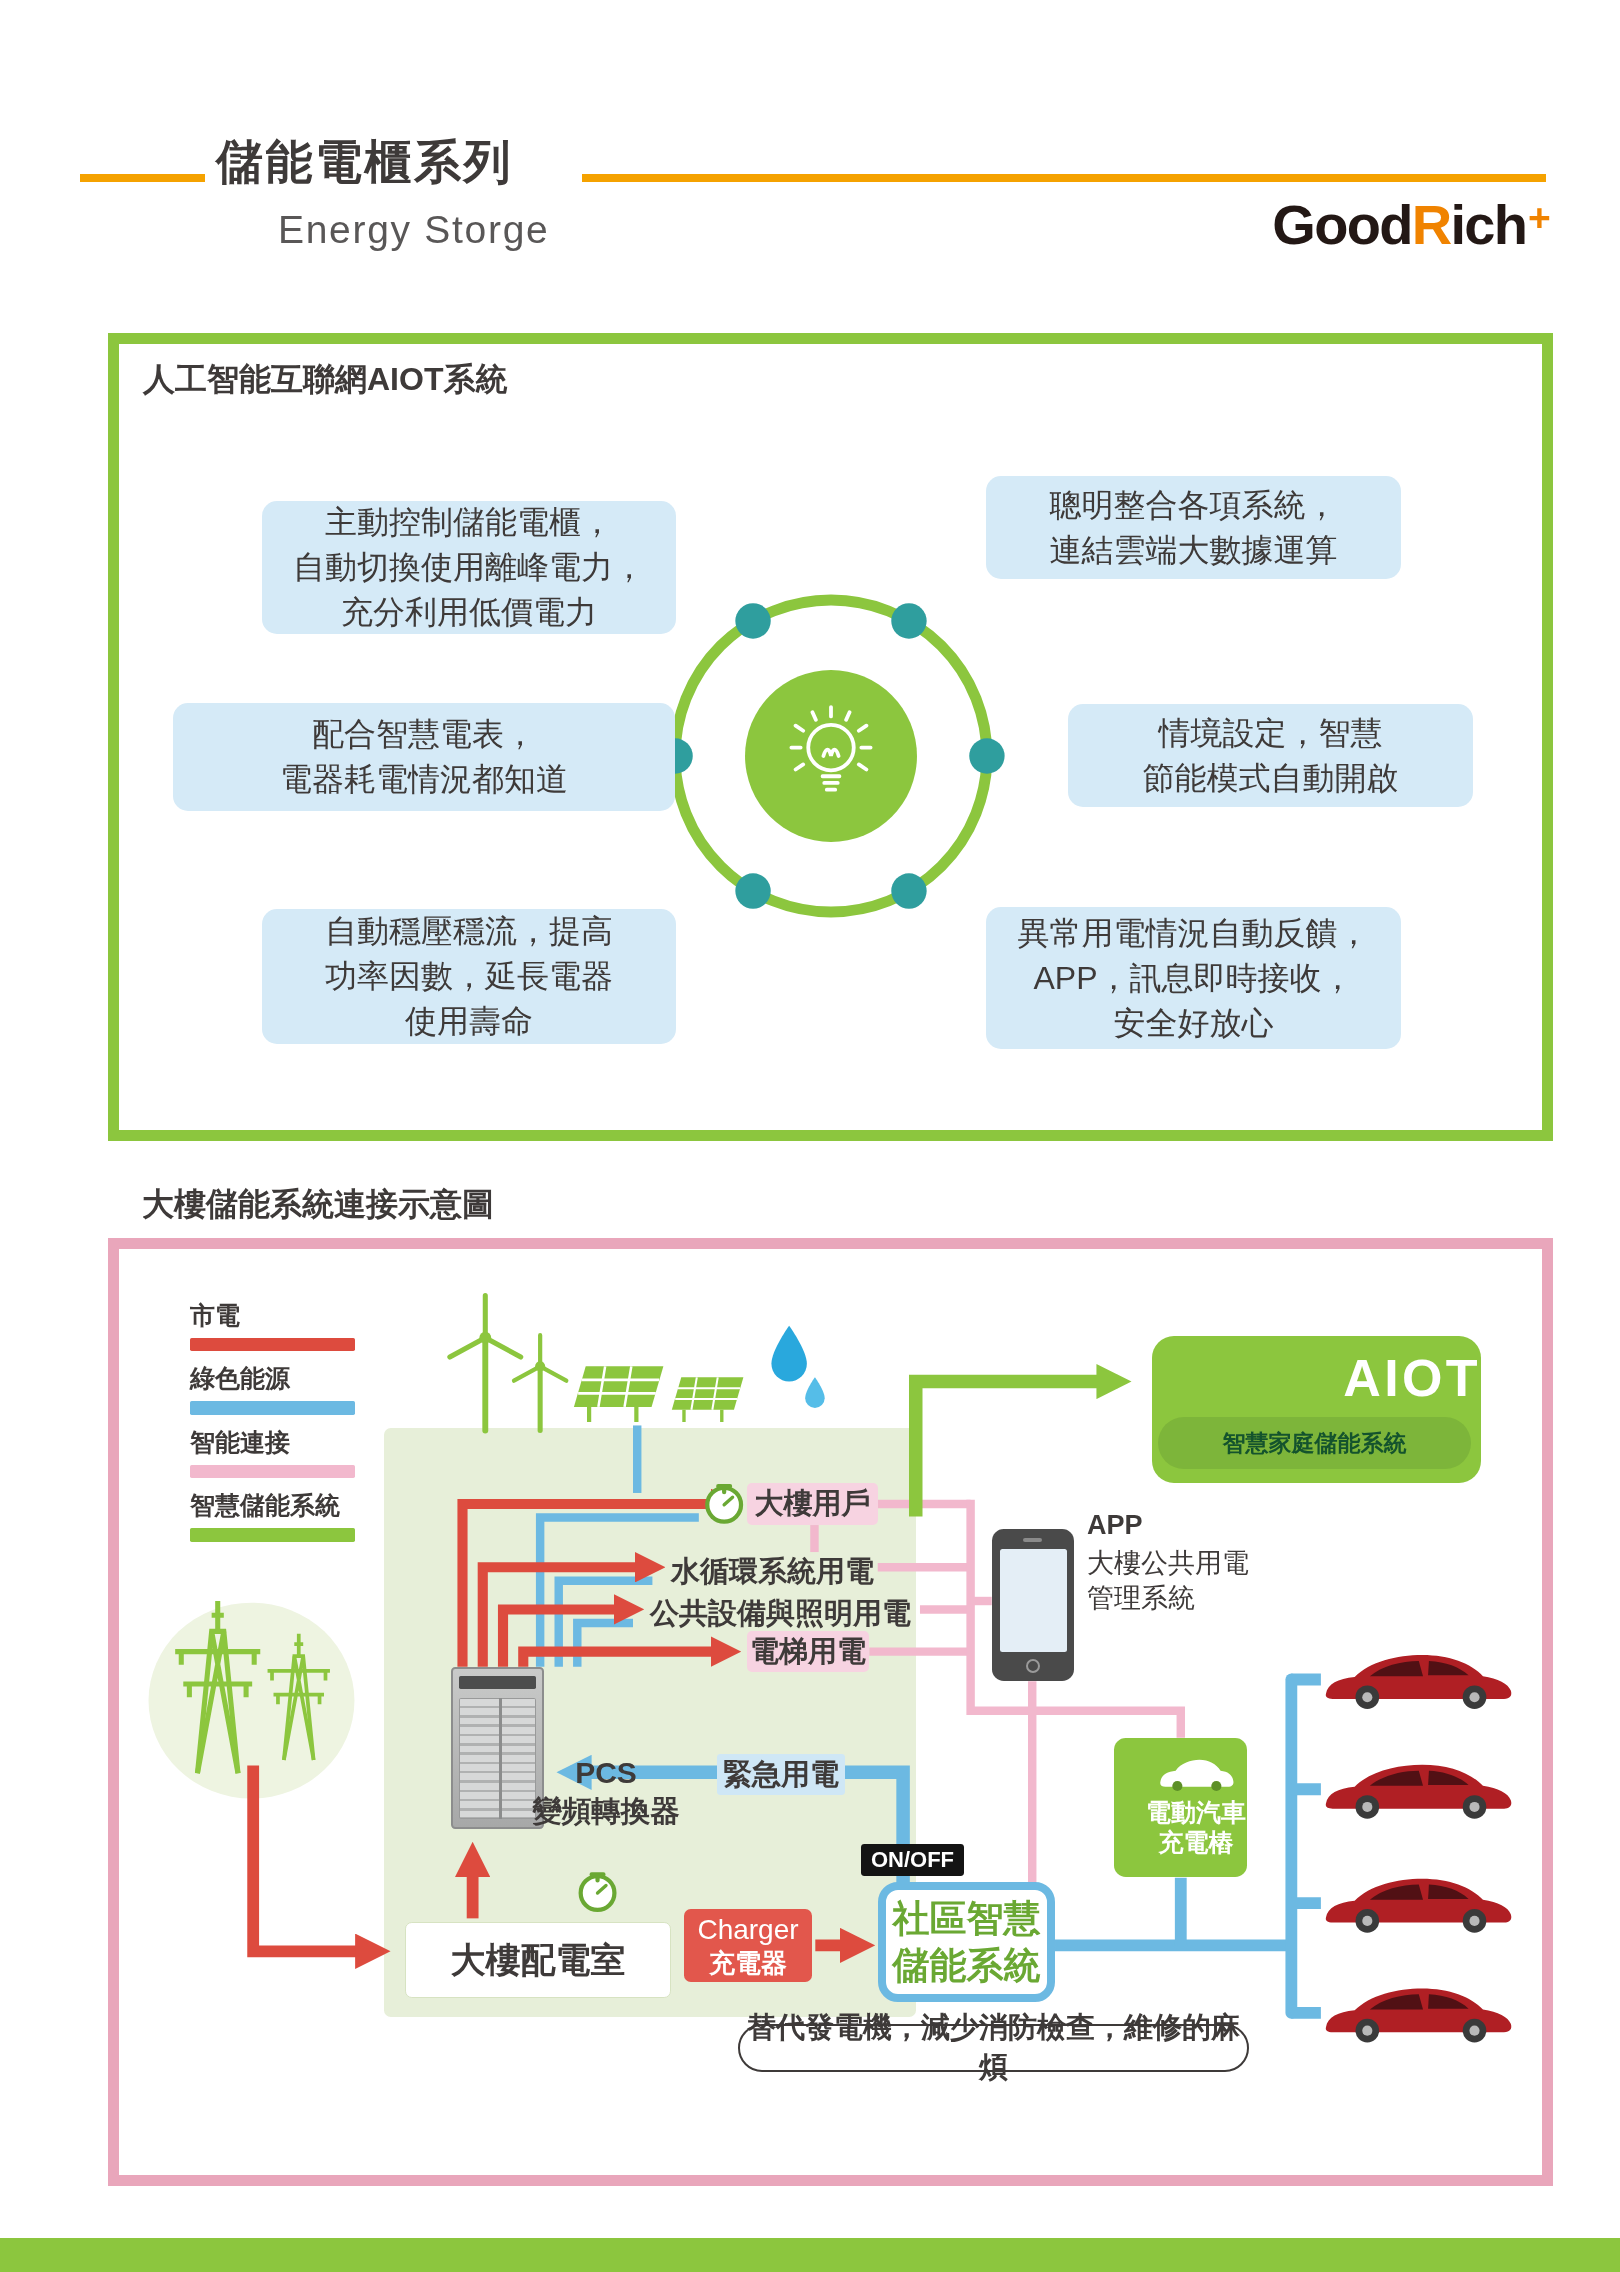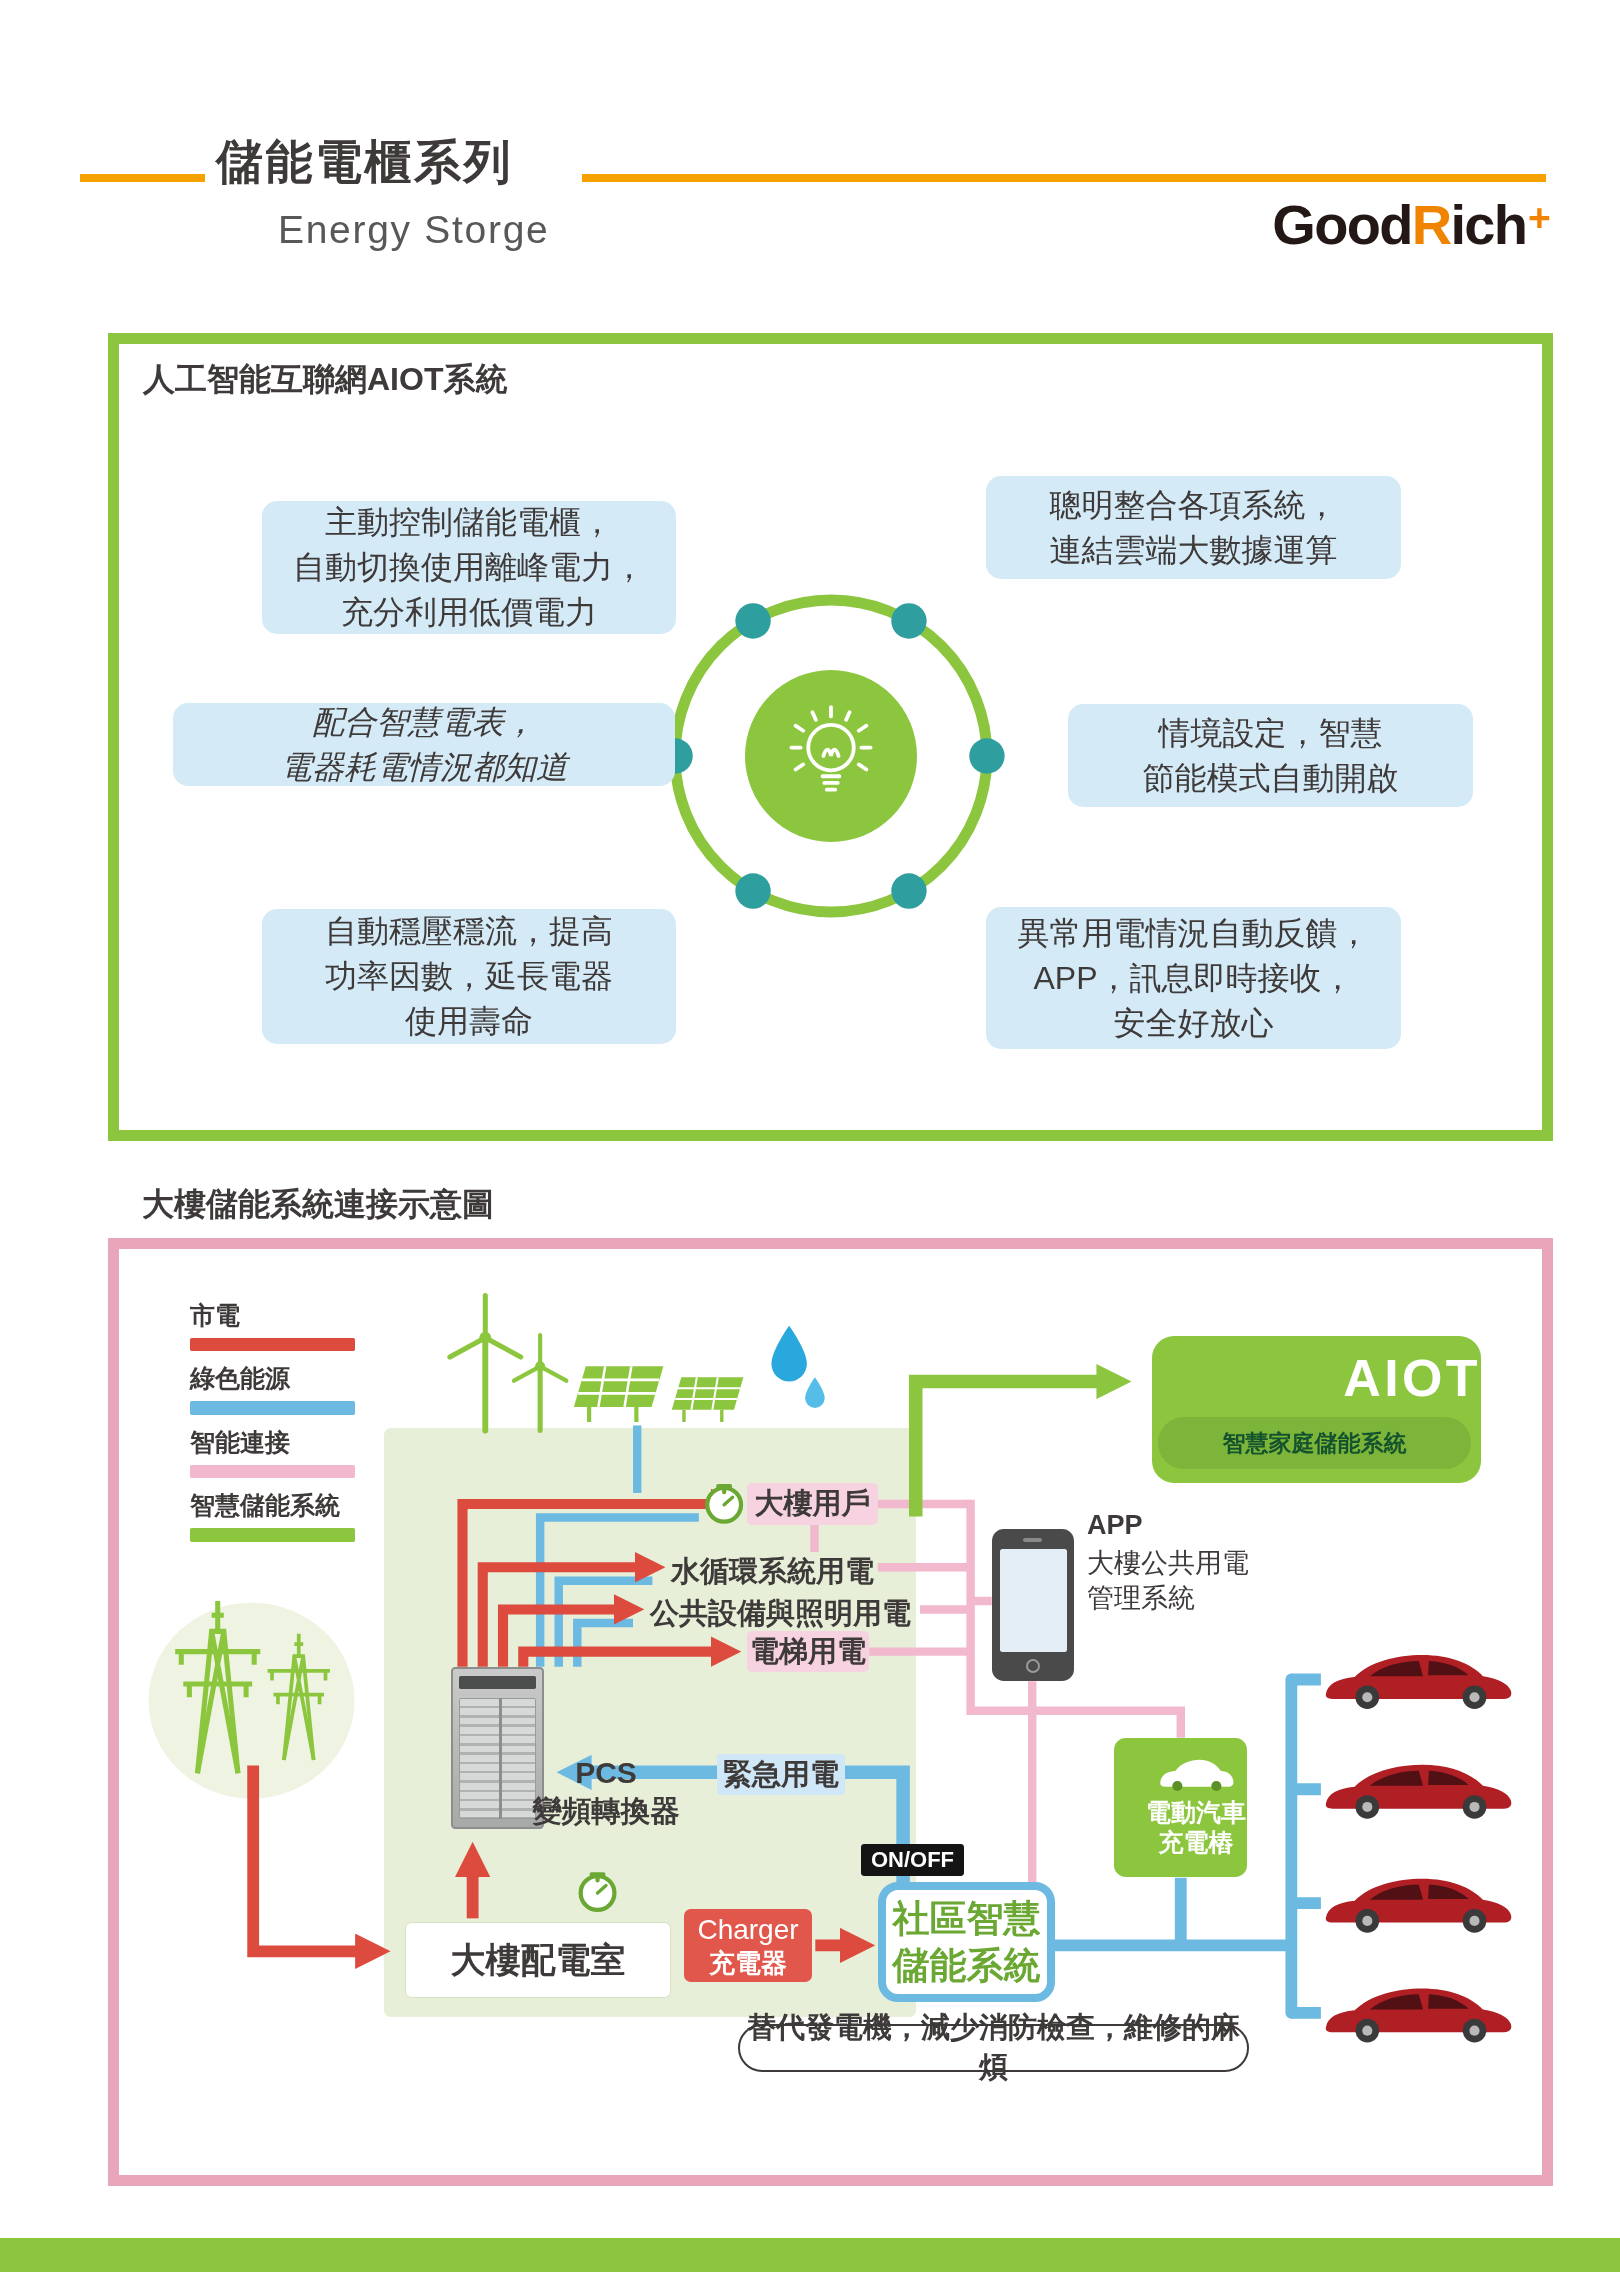--- a/index.html
+++ b/index.html
@@ -29,21 +29,21 @@
   .aiot-title { left:35px; top:25px; font-size:32px; font-weight:700; }
   .hub { left:546px; top:246px; width:354px; height:354px; z-index:1; }
   .info-box {
     background:#d5eaf7; border-radius:15px;
     font-size:32px; line-height:45px; font-weight:500;
     display:flex; align-items:center; justify-content:center; text-align:center;
     white-space:pre-line; z-index:2;
   }
   .b1 { left:154px;  top:142px; width:414px; height:133px;margin-top:26px; }
   .b2 { left:878px; top:143px; width:415px; height:103px; }
-  .b3 { left:65px;   top:370px; width:502px; height:83px;font-style:italic; }
+  .b3 { left:65px;   top:370px; width:502px; height:108px; }
   .b4 { left:960px; top:371px; width:405px; height:103px; }
   .b5 { left:154px;  top:576px; width:414px; height:135px; }
   .b6 { left:878px; top:574px; width:415px; height:142px; }
 
   
   .diagram-title { left:142px; top:1183px; font-size:32px; font-weight:700; }
   .diagram { left:108px; top:1238px; width:1445px; height:948px; background:#fff; }
   .pink-border { left:0; top:0; right:0; bottom:0; border:11.8px solid #e9a6bb; pointer-events:none; z-index:50; }
 
   .bld-panel { left:276px; top:190px; width:532px; height:589px; background:#e7efd9; border-radius:6.8px; z-index:0; }

